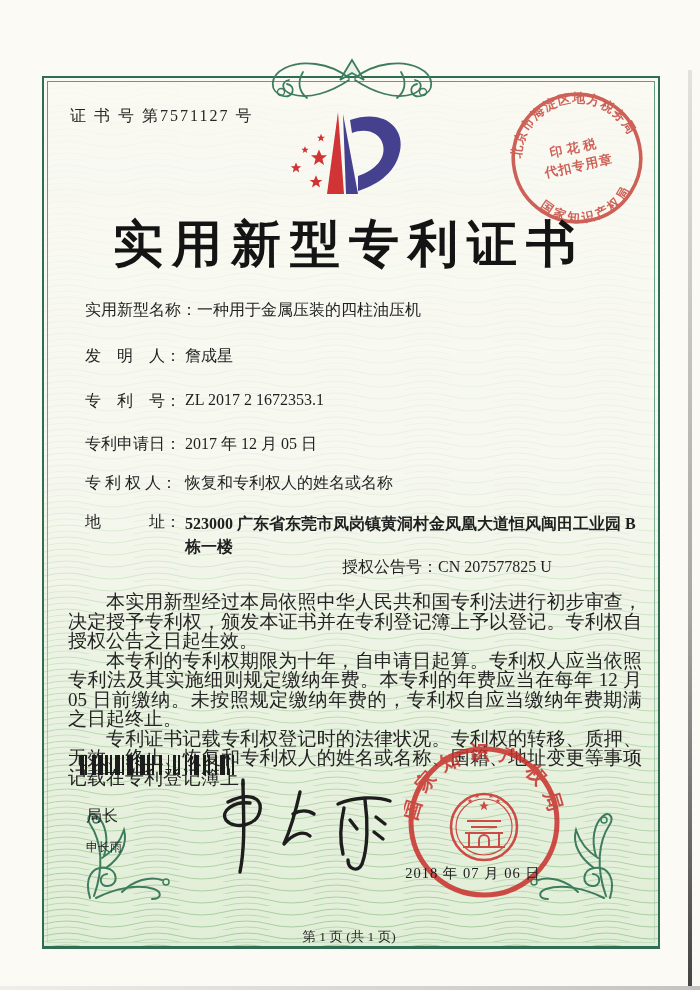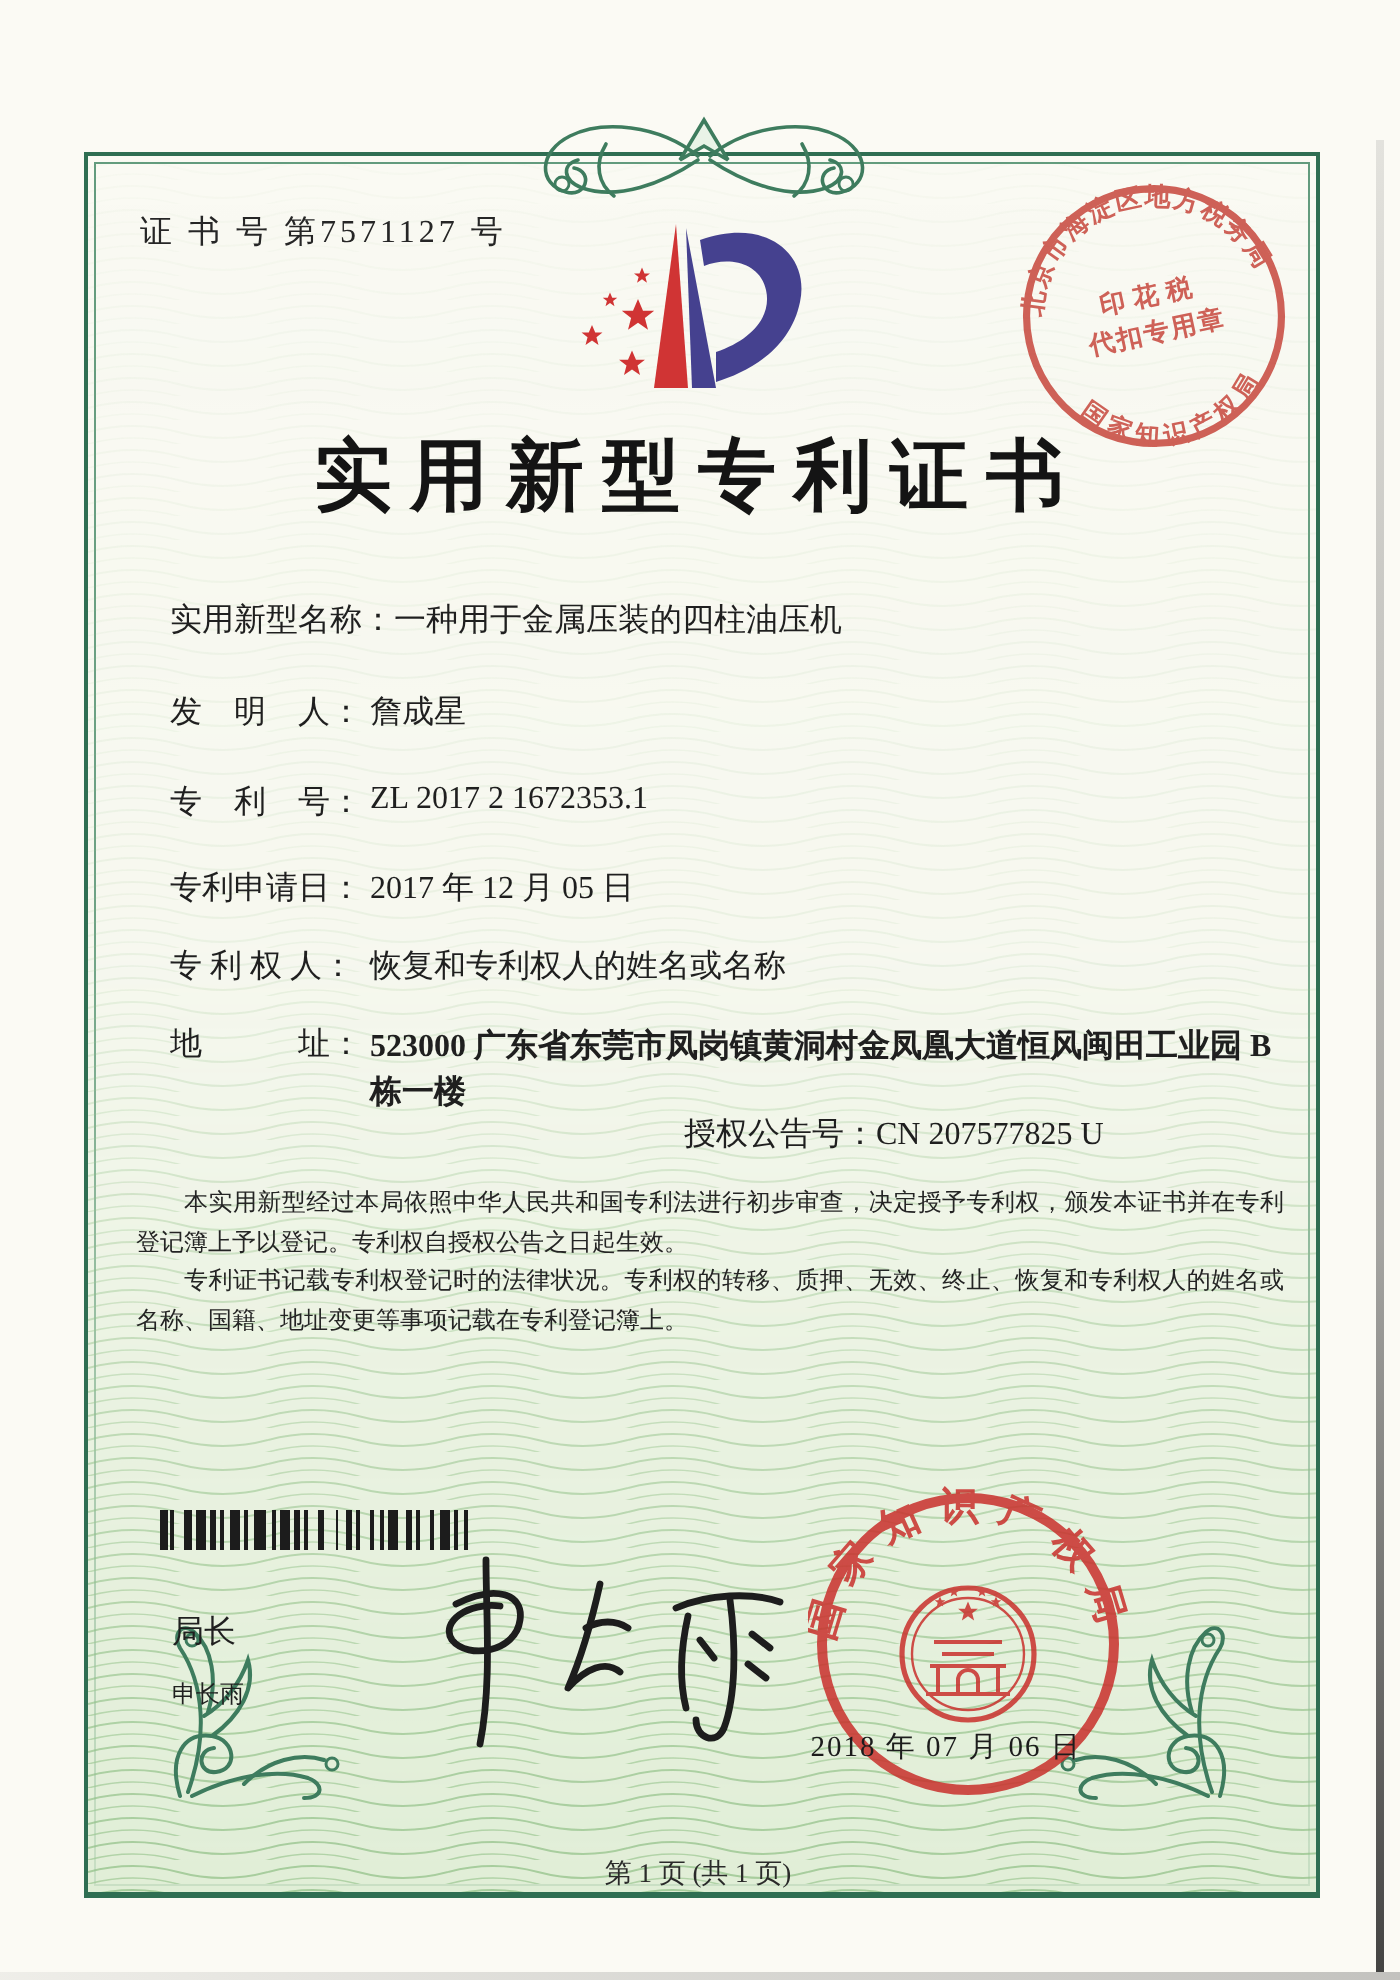--- a/index.html
+++ b/index.html
@@ -19,30 +19,30 @@
   }
   .waves{position:absolute;left:0;top:0;width:100%;height:100%;}
   .cert-no{
     position:absolute;left:70px;top:106px;font-size:16px;letter-spacing:2px;
     color:#262626;font-weight:500;
   }
   .logo{position:absolute;left:272px;top:98px;width:160px;height:110px;}
   .tax-stamp{position:absolute;left:503px;top:84px;width:148px;height:148px;transform:rotate(-12deg);opacity:.82;}
   .title{
     position:absolute;left:42px;top:211px;width:614px;text-align:center;
-    font-size:39px;font-weight:600;letter-spacing:9px;color:#141414;
+    font-size:50px;font-weight:600;letter-spacing:9px;color:#141414;
   }
   .row{position:absolute;left:85px;font-size:16px;font-weight:500;white-space:nowrap;}
   .row .flabel{display:inline-block;min-width:100px;vertical-align:top;}
   .row .fvalue{display:inline-block;vertical-align:top;}
   .row .wrapval{white-space:normal;width:455px;line-height:23px;font-weight:bold;}
   .row2col .col2{position:absolute;left:257px;top:0;}
   .paras{
     position:absolute;left:68px;top:592px;width:574px;
-    font-size:12px;line-height:19.5px;text-align:justify;color:#242424;
+    font-size:19px;line-height:19.5px;text-align:justify;color:#242424;
   }
   .paras p{margin:0;text-indent:2em;}
   .barcode{position:absolute;left:80px;top:755px;height:20px;}
   .barcode span{position:absolute;top:0;bottom:0;background:#1c1c1c;}
   .sig-title{position:absolute;left:86px;top:806px;font-size:16px;font-weight:500;}
   .sig-name{position:absolute;left:86px;top:839px;font-size:12px;font-weight:500;}
   .handwriting{position:absolute;left:190px;top:770px;width:220px;height:112px;}
   .seal{position:absolute;left:404px;top:742px;width:160px;height:160px;opacity:.85;}
   .seal-date{
     position:absolute;left:398px;top:864px;width:150px;text-align:center;
@@ -191,20 +191,21 @@
   <span class="flabel">地　　　址：</span><span class="fvalue wrapval">523000 广东省东莞市凤岗镇黄洞村金凤凰大道恒风闽田工业园 B 栋一楼</span>
 </div>
 <div class="row row2col" style="top:557px">
   <span class="col2">
     <span>授权公告号：</span><span>CN 207577825 U</span>
   </span>
 </div>
 
 <div class="paras">
   <p>本实用新型经过本局依照中华人民共和国专利法进行初步审查，决定授予专利权，颁发本证书并在专利登记簿上予以登记。专利权自授权公告之日起生效。</p>
+  <p>本专利的专利权期限为十年，自申请日起算。专利权人应当依照专利法及其实施细则规定缴纳年费。本专利的年费应当在每年 12 月 05 日前缴纳。未按照规定缴纳年费的，专利权自应当缴纳年费期满之日起终止。</p>
   <p>专利证书记载专利权登记时的法律状况。专利权的转移、质押、无效、终止、恢复和专利权人的姓名或名称、国籍、地址变更等事项记载在专利登记簿上。</p>
 </div>
 
 <div class="barcode" style="width: 157.5px;">
     <span style="left:0px;width:3.5px"></span>
     <span style="left:5.25px;width:1.75px"></span>
     <span style="left:12.25px;width:3.5px"></span>
     <span style="left:17.5px;width:5.25px"></span>
     <span style="left:24.5px;width:3.5px"></span>
     <span style="left:29.75px;width:1.75px"></span>

